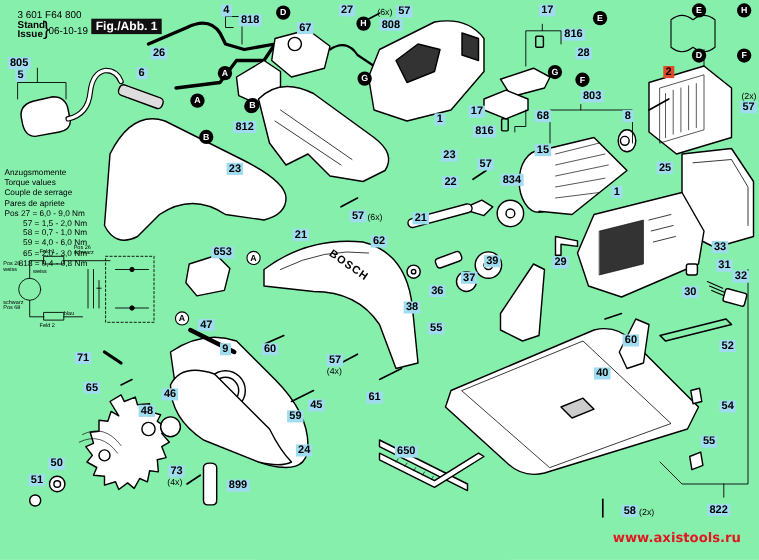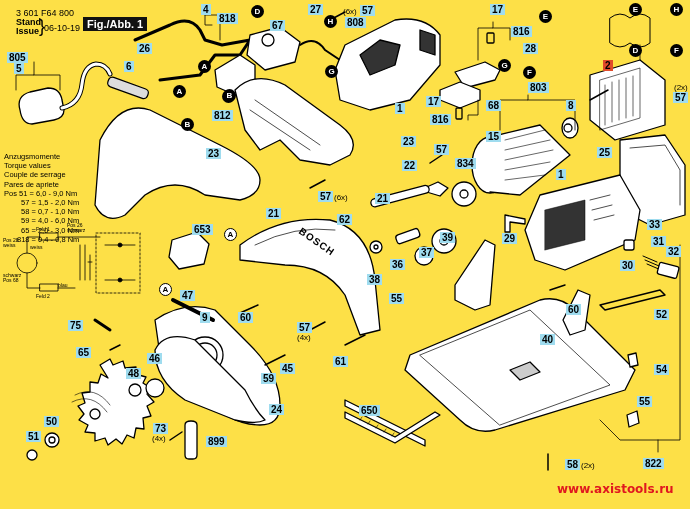--- a/index.html
+++ b/index.html
@@ -1,16 +1,16 @@
 <!DOCTYPE html>
 <html><head>
 <meta charset="utf-8">
 <style>
   html, body { margin: 0; padding: 0; background: #ffffff; }
-  #stage { position: relative; width: 690px; height: 509px; overflow: hidden; background: #fde047; font-family: "Liberation Sans", sans-serif; color: #000; }
+  #stage { position: relative; width: 690px; height: 509px; overflow: hidden; background: #86efac; font-family: "Liberation Sans", sans-serif; color: #000; }
   #art { position: absolute; left: 0; top: 0; width: 690px; height: 509px; }
   .plain { position: absolute; font-size: 9px; line-height: 10px; white-space: nowrap; }
   .docnum { left: 16px; top: 8px; }
   .stand { left: 16px; top: 18px; line-height: 9px; font-weight: bold; }
   .date { left: 44px; top: 23px; }
   .brace { left: 39px; top: 17px; font-size: 18px; line-height: 18px; }
   .figtitle { position: absolute; left: 83px; top: 17px; background: #111; color: #fff; font-weight: bold; font-size: 11px; padding: 1px 4px; line-height: 12px; }
   .torque { position: absolute; left: 4px; top: 152px; font-size: 7.5px; line-height: 9.2px; white-space: nowrap; }
   .notes { position: absolute; left: 428px; top: 440px; font-size: 7.5px; line-height: 8.3px; white-space: nowrap; }
   .site { position: absolute; left: 557px; top: 482px; color: #e0181f; font-weight: bold; font-size: 12px; font-family: "DejaVu Sans", sans-serif; text-align: right; }
@@ -212,21 +212,21 @@
   </div>
   <div class="plain brace">}</div>
   <div class="plain date">06-10-19</div>
   <div class="figtitle">Fig./Abb. 1</div>
 
   <div class="torque">
     <div>Anzugsmomente</div>
     <div>Torque values</div>
     <div>Couple de serrage</div>
     <div>Pares de apriete</div>
-    <div>Pos  51 = 6,0 - 9,0 Nm</div>
+    <div>Pos  27 = 6,0 - 9,0 Nm</div>
     <div style="padding-left:17px">57 = 1,5 - 2,0 Nm</div>
     <div style="padding-left:17px">58 = 0,7 - 1,0 Nm</div>
     <div style="padding-left:17px">59 = 4,0 - 6,0 Nm</div>
     <div style="padding-left:17px">65 = 2,0 - 3,0 Nm</div>
     <div style="padding-left:13px">818 = 0,4 - 0,8 Nm</div>
   </div>
 
   <div class="wire" style="left:36px;top:227px">Feld 1</div>
   <div class="wire" style="left:67px;top:223px">Pos 26</div>
   <div class="wire" style="left:67px;top:228px">schwarz</div>
@@ -284,21 +284,21 @@
   <div class="lbl" style="left:390px;top:259px">36</div>
   <div class="lbl" style="left:419px;top:247px">37</div>
   <div class="lbl" style="left:620px;top:260px">30</div>
   <div class="lbl" style="left:666px;top:246px">32</div>
   <div class="lbl" style="left:180px;top:290px">47</div>
   <div class="lbl" style="left:389px;top:293px">55</div>
   <div class="lbl" style="left:200px;top:312px">9</div>
   <div class="lbl" style="left:238px;top:312px">60</div>
   <div class="lbl" style="left:566px;top:304px">60</div>
   <div class="lbl" style="left:654px;top:309px">52</div>
-  <div class="lbl" style="left:68px;top:320px">75</div>
+  <div class="lbl" style="left:68px;top:320px">71</div>
   <div class="lbl" style="left:297px;top:322px">57</div>
   <div class="qty" style="left:297px;top:333px">(4x)</div>
   <div class="lbl" style="left:540px;top:334px">40</div>
   <div class="lbl" style="left:76px;top:347px">65</div>
   <div class="lbl" style="left:147px;top:353px">46</div>
   <div class="lbl" style="left:333px;top:356px">61</div>
   <div class="lbl" style="left:261px;top:373px">59</div>
   <div class="lbl" style="left:280px;top:363px">45</div>
   <div class="lbl" style="left:654px;top:364px">54</div>
   <div class="lbl" style="left:126px;top:368px">48</div>

